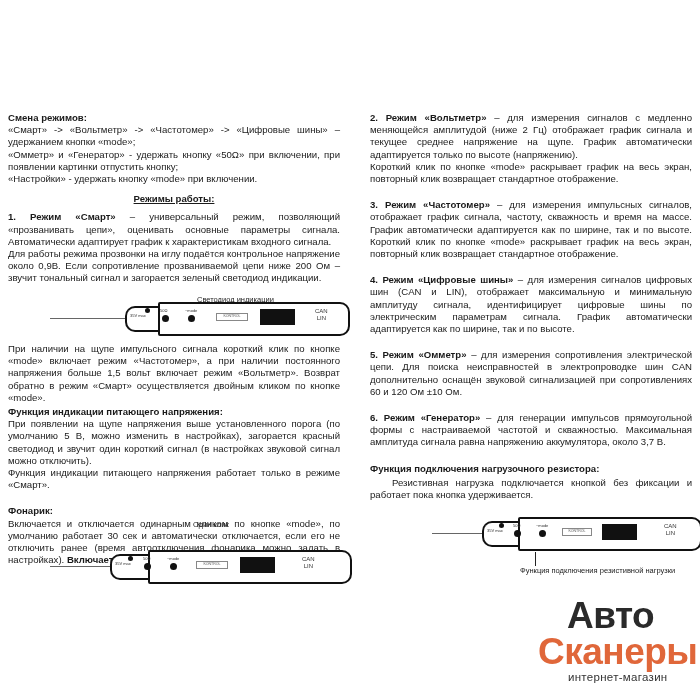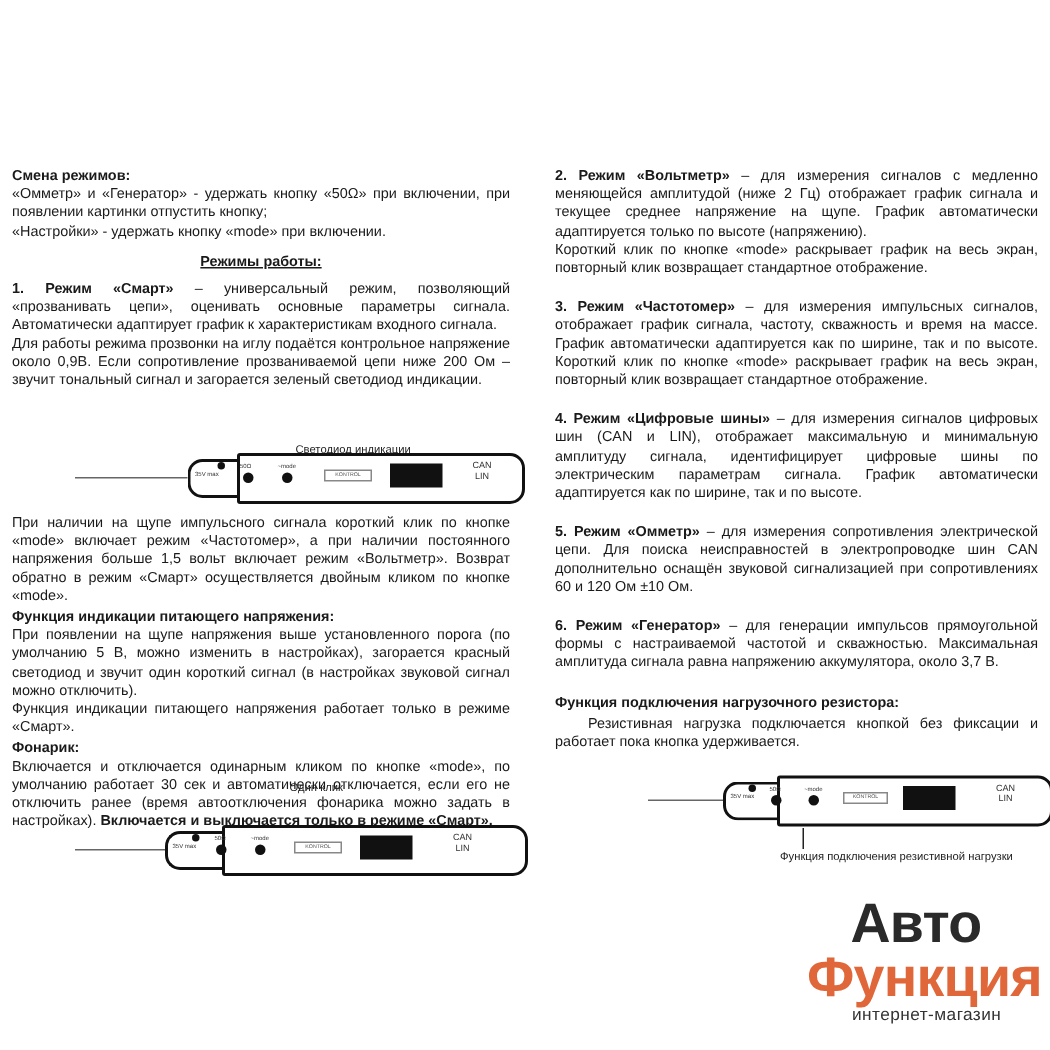--- a/index.html
+++ b/index.html
@@ -31,20 +31,21 @@
   .brand .avto { font-size:37px; font-weight:bold; color:#2a2a2a; line-height:36px; letter-spacing:-0.5px; margin-left:29px; }
   .brand .skanery { font-size:37px; font-weight:bold; color:#e0673a; line-height:36px; letter-spacing:-0.5px; }
   .brand .shop { font-size:11.5px; color:#333; margin-left:30px; margin-top:1px; letter-spacing:0.3px; }
 </style>
 </head>
 <body>
 
 <div class="col left" style="top:112px;">
   <div>
     <p class="h">Смена режимов:</p>
+    <p>«Смарт» -&gt; «Вольтметр» -&gt; «Частотомер» -&gt; «Цифровые шины» – удержанием кнопки «mode»;</p>
     <p>«Омметр» и «Генератор» - удержать кнопку «50Ω» при включении, при появлении картинки отпустить кнопку;</p>
     <p>«Настройки» - удержать кнопку «mode» при включении.</p>
   </div>
   <p class="center-h" style="margin-top:8px;">Режимы работы:</p>
   <p style="margin-top:6px;"><span class="b">1. Режим «Смарт»</span><span> – универсальный режим, позволяющий «прозванивать цепи», оценивать основные параметры сигнала. Автоматически адаптирует график к характеристикам входного сигнала.</span></p>
   <p>Для работы режима прозвонки на иглу подаётся контрольное напряжение около 0,9В. Если сопротивление прозваниваемой цепи ниже 200 Ом – звучит тональный сигнал и загорается зеленый светодиод индикации.</p>
 </div>
 
 <div class="callout" style="left:165px; top:295px;margin-left:32px;">Светодиод индикации</div>
 <div class="device" style="left:50px; top:300px; width:300px; height:40px;">
@@ -63,21 +64,21 @@
       <div>CAN</div>
       <div>LIN</div>
     </div>
 </div>
 
 <div class="col left" style="top:343px;">
   <p>При наличии на щупе импульсного сигнала короткий клик по кнопке «mode» включает режим «Частотомер», а при наличии постоянного напряжения больше 1,5 вольт включает режим «Вольтметр». Возврат обратно в режим «Смарт» осуществляется двойным кликом по кнопке «mode».</p>
   <p class="h" style="margin-top:2px;">Функция индикации питающего напряжения:</p>
   <p>При появлении на щупе напряжения выше установленного порога (по умолчанию 5 В, можно изменить в настройках), загорается красный светодиод и звучит один короткий сигнал (в настройках звуковой сигнал можно отключить).</p>
   <p>Функция индикации питающего напряжения работает только в режиме «Смарт».</p>
-  <p class="h" style="margin-top:2px;">Фонарик:</p>
+  <p class="h" style="margin-top:14px;">Фонарик:</p>
   <p><span>Включается и отключается одинарным кликом по кнопке «mode», по умолчанию работает 30 сек и автоматически отключается, если его не отключить ранее (время автоотключения фонарика можно задать в настройках). </span><span class="b">Включается и выключается только в режиме «Смарт».</span></p>
 </div>
 
 <div class="callout" style="left:193px; top:520px;">Один клик</div>
 <div class="device" style="left:50px; top:548px; width:300px; height:40px;">
   <div class="probe" style="left:0; top:18px; width:60px;"></div>
   <div class="neck" style="left:60px; top:6px; width:40px; height:22px; border-radius:10px 0 0 10px;"></div>
   <div class="body" style="left:98px; top:2px; width:200px; height:30px;"></div>
   <div class="tiny" style="left:65px; top:14px;">35V max</div>
   <div class="led" style="left:78px; top:8px;"></div>
@@ -124,15 +125,15 @@
   <div class="canlin" style="left:232px; top:8px;">
       <div>CAN</div>
       <div>LIN</div>
     </div>
 </div>
 <div class="line" style="left:535px; top:552px; height:14px;"></div>
 <div class="callout" style="left:520px; top:566px;">Функция подключения резистивной нагрузки</div>
 
 <div class="brand">
   <div class="avto">Авто</div>
-  <div class="skanery">Функция</div>
+  <div class="skanery">Сканеры</div>
   <div class="shop">интернет-магазин</div>
 </div>
 
 </body></html>

